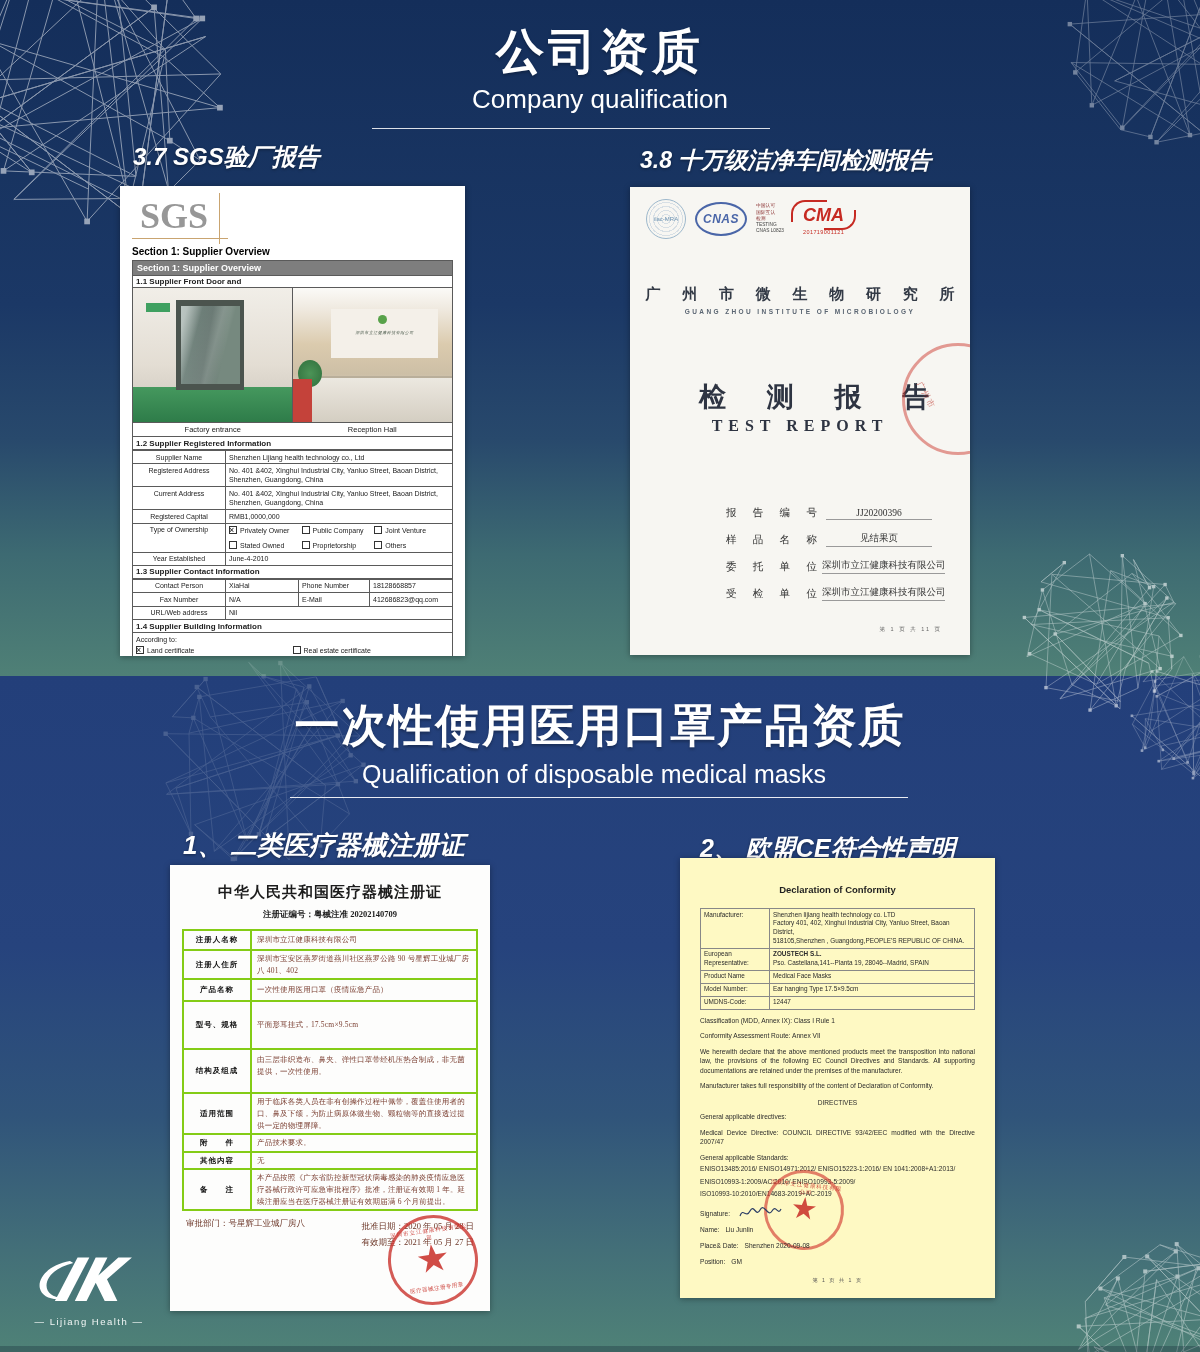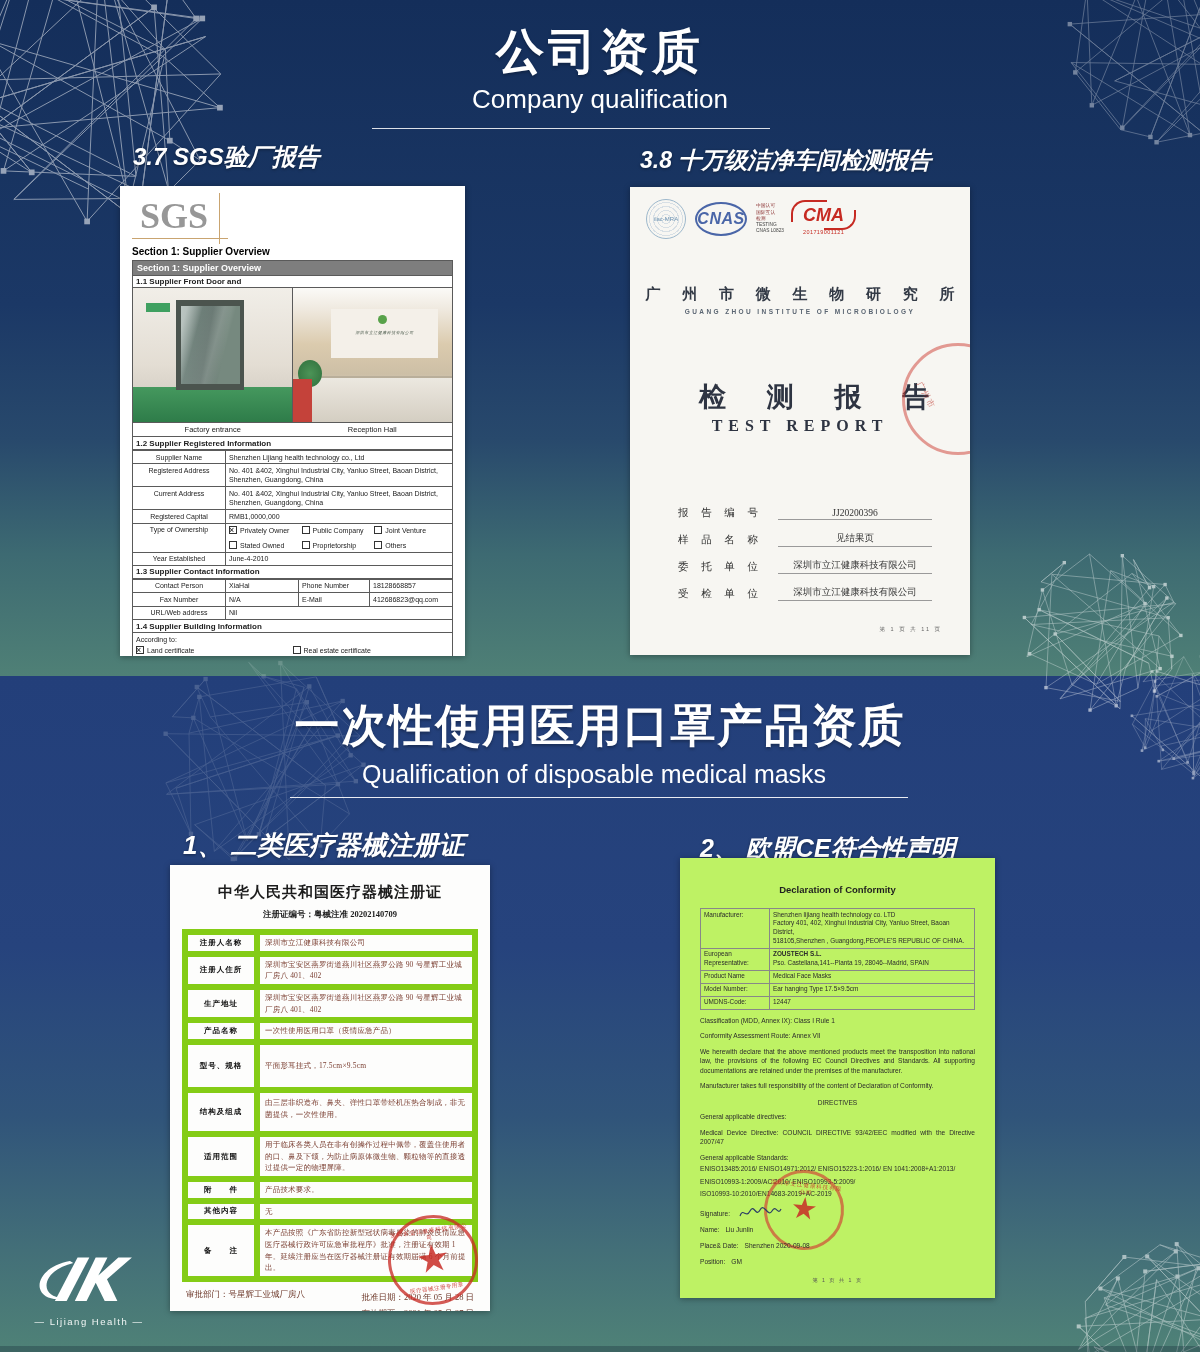--- a/index.html
+++ b/index.html
@@ -69,68 +69,68 @@
   .bld{font-size:7px;padding:2px 3px;border:1px solid #5a5a5a;border-top:none;line-height:1.5;}
   .bld .cols{display:flex;}
   .bld .cols div{width:50%;}
   
   .rep-doc{left:630px;top:187px;width:340px;height:468px;background:#f7f6f2;color:#333;}
   .rep-logos{position:absolute;left:16px;top:12px;display:flex;align-items:center;gap:9px;}
   .ilac{width:38px;height:38px;border-radius:50%;border:1px solid #9db8cc;color:#6d93b2;font-size:6px;
         display:flex;align-items:center;justify-content:center;
         background:repeating-radial-gradient(circle at 50% 50%,rgba(140,170,200,.3) 0 1px,transparent 1px 4px);}
   .cnas{width:48px;height:30px;border:2px solid #4a66a8;border-radius:50%;color:#4a66a8;font-weight:700;
-        font-size:16px;font-style:italic;display:flex;align-items:center;justify-content:center;letter-spacing:.5px;}
+        font-size:12px;font-style:italic;display:flex;align-items:center;justify-content:center;letter-spacing:.5px;}
   .cnas-lines{font-size:4.8px;line-height:1.3;color:#8a3030;}
   .cnas-lines .dk{color:#444;}
   .cma{position:relative;color:#c62a22;font-weight:800;font-size:18px;font-style:italic;padding:1px 10px 0;text-align:center;}
   .cma::before{content:"";position:absolute;left:-2px;top:-4px;width:34px;height:20px;border:2.5px solid #c62a22;
                border-right:none;border-bottom:none;border-radius:14px 0 0 0;}
   .cma::after{content:"";position:absolute;right:-2px;top:6px;width:30px;height:18px;border:2.5px solid #c62a22;
               border-left:none;border-top:none;border-radius:0 0 14px 0;}
   .cma-no{display:block;font-size:5.5px;font-weight:400;font-style:normal;letter-spacing:.4px;margin-top:3px;}
   .inst-cn{position:absolute;left:0;right:0;top:98px;text-align:center;font-family:"Liberation Serif",serif;
            font-size:15px;font-weight:600;color:#333a46;letter-spacing:9px;text-indent:9px;}
   .inst-en{position:absolute;left:0;right:0;top:121px;text-align:center;font-size:6.5px;font-weight:700;
            letter-spacing:2.4px;color:#5a6572;}
   .rep-cn{position:absolute;left:0;right:0;top:192px;text-align:center;font-family:"Liberation Serif",serif;
           font-size:27px;font-weight:700;color:#2e3442;letter-spacing:17px;text-indent:17px;margin-left:28px;}
   .rep-en{position:absolute;left:0;right:0;top:230px;text-align:center;font-family:"Liberation Serif",serif;
           font-size:16px;font-weight:700;color:#2e3442;letter-spacing:6px;}
   .rep-fields{position:absolute;left:48px;right:38px;top:316px;}
   .rf{display:flex;align-items:flex-end;height:17px;margin-bottom:10px;}
-  .rfl{font-family:Liberation Serif, serif;font-size:10.5px;letter-spacing:5px;color:#333;width:100px;white-space:nowrap;}
+  .rfl{font-family:Liberation Mono, monospace;font-size:10.5px;letter-spacing:5px;color:#333;width:100px;white-space:nowrap;margin-left:48px;}
   .rfv{flex:1;text-align:center;font-family:"Liberation Serif",serif;font-size:9.5px;color:#333;
        border-bottom:1px solid #9a9a9a;padding-bottom:1px;white-space:nowrap;}
   .rep-foot{position:absolute;right:28px;bottom:22px;font-size:5.5px;color:#666;letter-spacing:2px;}
   .rep-stamp{position:absolute;right:-44px;top:156px;width:106px;height:106px;border:3px solid rgba(205,60,50,.5);
              border-radius:50%;}
   .rep-stamp span{position:absolute;left:6px;top:44px;font-size:8px;color:rgba(190,50,40,.6);
                   letter-spacing:2px;transform:rotate(62deg);}
   
   .cert-doc{left:170px;top:189px;width:320px;height:446px;background:#fdfdfc;
             font-family:"Liberation Serif",serif;color:#1c1c1c;padding:18px 12px 0;box-sizing:border-box;}
   .cd-title{text-align:center;font-size:15px;font-weight:700;letter-spacing:1px;}
   .cd-no{text-align:center;font-size:8.5px;font-weight:700;margin-top:7px;}
   table.certt{width:100%;border-collapse:collapse;margin-top:8px;font-size:7.5px;}
-  .certt td{border:6px solid #84cc16;padding:2px 5px;vertical-align:middle;}
+  .certt td{border:2px solid #84cc16;padding:2px 5px;vertical-align:middle;}
   .certt td.l{width:56px;text-align:center;font-weight:700;color:#111;letter-spacing:1px;}
   .certt td.v{color:#7c4033;line-height:1.55;letter-spacing:.2px;}
   .certt tr.t td.v{vertical-align:top;padding-top:4px;}
   .cd-footer{display:flex;justify-content:space-between;margin-top:7px;font-size:8.5px;color:#6b3526;padding:0 4px;}
   .cd-footer .rgt{text-align:left;line-height:1.9;}
   .stamp{border-radius:50%;position:absolute;}
   .cd-stamp{left:218px;top:350px;width:84px;height:84px;border:3.5px solid rgba(200,45,38,.78);transform:rotate(-8deg);}
   .stamp .ring{position:absolute;left:0;right:0;top:9px;text-align:center;font-size:5.5px;color:rgba(200,45,38,.85);letter-spacing:1px;}
   .stamp .star{position:absolute;left:0;right:0;top:50%;transform:translateY(-54%);text-align:center;
                font-size:38px;color:rgba(200,45,38,.85);line-height:1;}
   .stamp .banner{position:absolute;left:0;right:0;bottom:10px;text-align:center;font-size:5.5px;
                  color:rgba(200,45,38,.9);letter-spacing:.5px;}
   
-  .ce-doc{left:680px;top:182px;width:315px;height:440px;background:#bef264;color:#2b2b2b;
+  .ce-doc{left:680px;top:182px;width:315px;height:440px;background:#fef9c3;color:#2b2b2b;
           padding:14px 20px 0;box-sizing:border-box;font-size:6.6px;}
   .ce-title{text-align:center;font-weight:700;font-size:9.5px;margin-top:12px;color:#1f1f1f;}
   table.cet{width:100%;border-collapse:collapse;margin-top:13px;font-size:6.4px;}
   .cet td{border:1px solid #888;padding:1.5px 3px;vertical-align:top;line-height:1.4;}
   .cet td.l{width:62px;}
   .cet .b{font-weight:700;}
   .cep{margin:6px 0 0;line-height:1.45;text-align:justify;}
   .ce-center{text-align:center;margin-top:8px;}
   .ce-sig{position:relative;margin-top:9px;z-index:1;}
   .cesr{display:flex;align-items:center;gap:6px;margin-top:5px;height:11px;}
@@ -830,24 +830,20 @@
       <table class="certt">
         <tbody>
             <tr style="height:20px">
               <td class="l">注册人名称</td>
               <td class="v">深圳市立江健康科技有限公司</td>
             </tr>
         <tr style="height:25px">
               <td class="l">注册人住所</td>
               <td class="v">深圳市宝安区燕罗街道燕川社区燕罗公路 90 号星辉工业城厂房八 401、402</td>
             </tr>
-        <tr style="height:25px">
-              <td class="l">生产地址</td>
-              <td class="v">深圳市宝安区燕罗街道燕川社区燕罗公路 90 号星辉工业城厂房八 401、402</td>
-            </tr>
         <tr style="height:22px">
               <td class="l">产品名称</td>
               <td class="v">一次性使用医用口罩（疫情应急产品）</td>
             </tr>
         <tr style="height:48px">
               <td class="l">型号、规格</td>
               <td class="v">平面形耳挂式，17.5cm×9.5cm</td>
             </tr>
         <tr class="t" style="height:44px">
               <td class="l">结构及组成</td>

